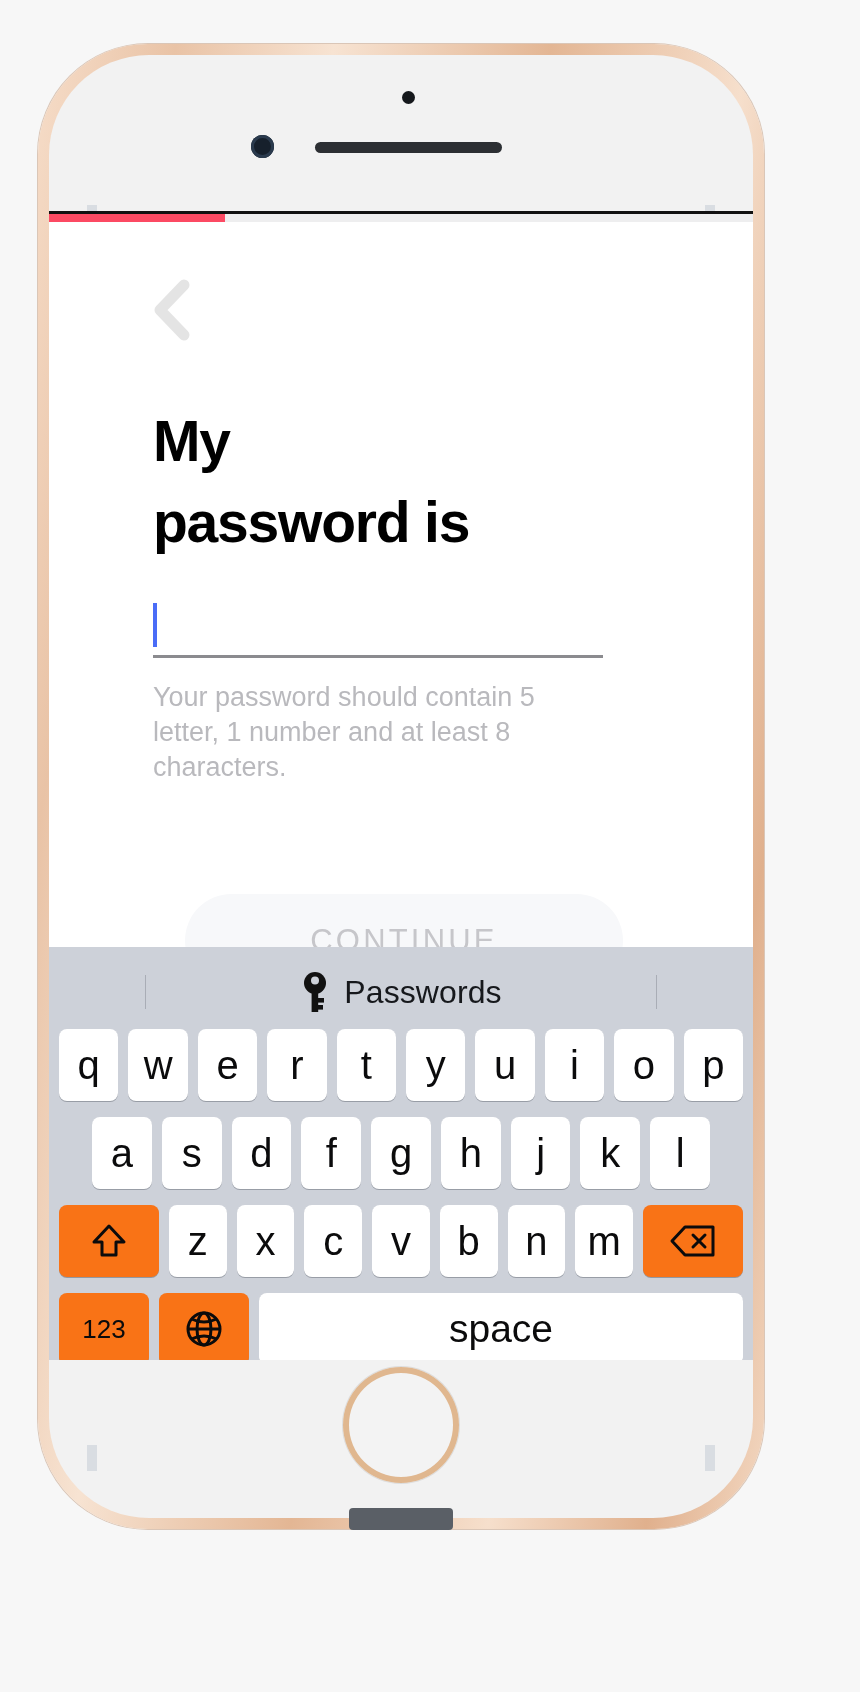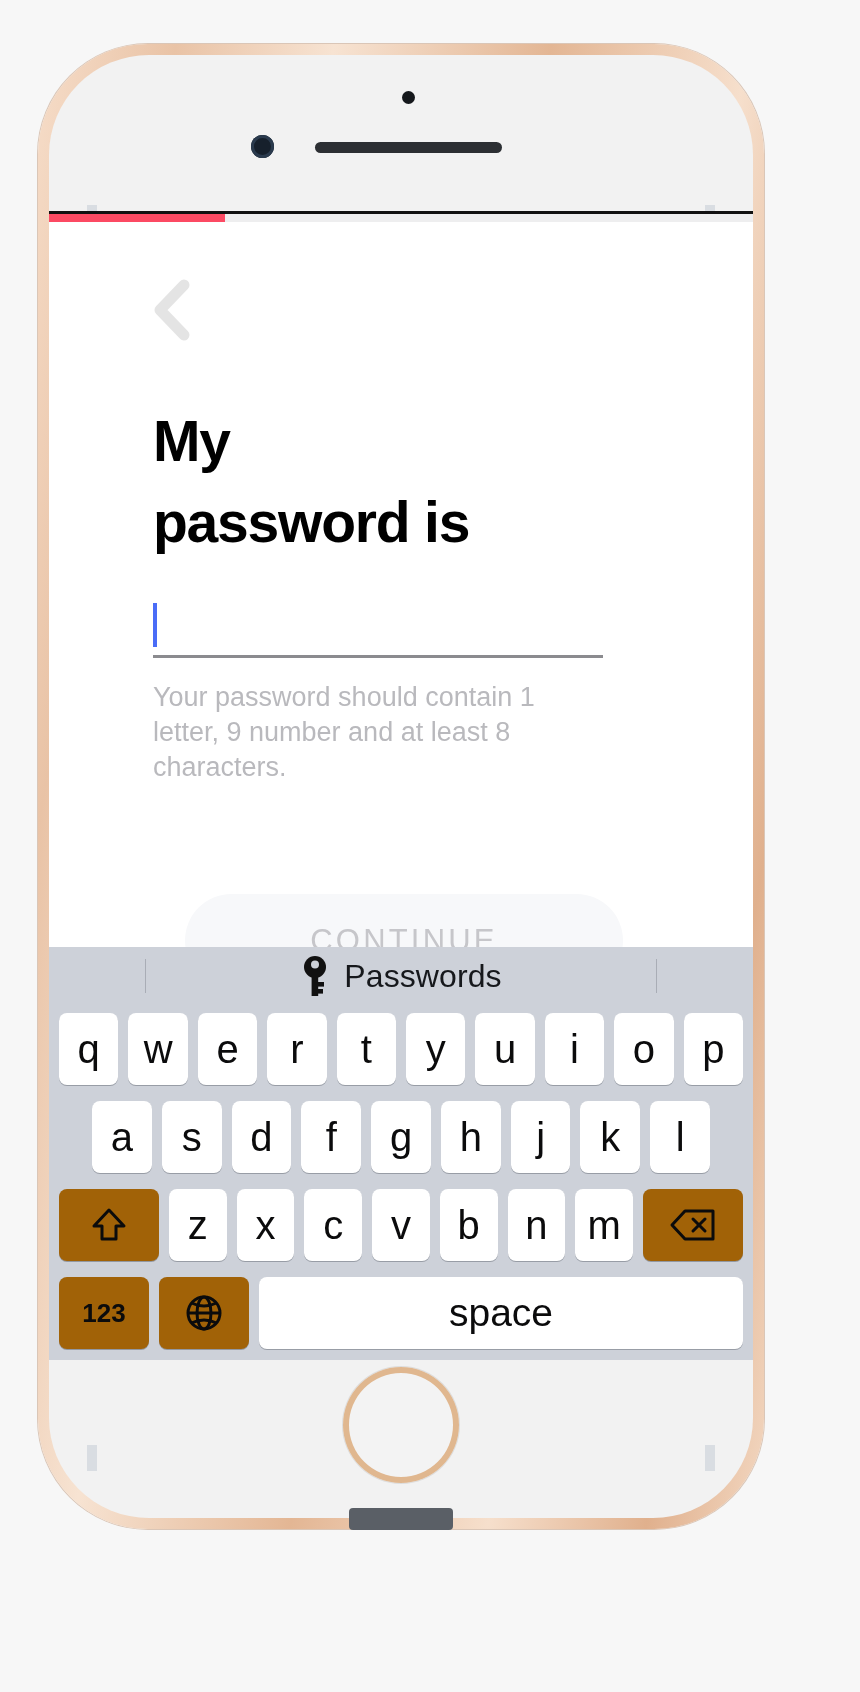--- a/index.html
+++ b/index.html
@@ -158,21 +158,21 @@
     letter-spacing: 3.2px;
     font-weight: normal;
     cursor: default;
   }
 
   
   #keyboard {
     position: absolute; left: 0; bottom: 0;
     width: 100%; height: 413px;
     background: #cdd1d9;
-    padding-top: 0;
+    padding-top: 16px;
   }
   #suggestion-bar {
     position: relative;
     height: 58px;
     display: flex; align-items: center; justify-content: center;
     gap: 14px;
   }
   .sug-divider {
     position: absolute; top: 12px;
     width: 1px; height: 34px; background: #a9adb6;
@@ -204,23 +204,22 @@
     background: #ffffff;
     border-radius: 8px;
     box-shadow: 0 1px 0 rgba(100,105,115,.5);
     display: flex; align-items: center; justify-content: center;
     font-size: 40px;
     color: #0b0b0c;
     cursor: pointer;
     user-select: none;
   }
   .key.dark {
-    background: #a16207;
+    background: #f97316;
     box-shadow: 0 1px 0 rgba(100,105,115,.55);
-    font-weight: bold;
   }
   .key.fn {
     flex: 0 0 90px;
     font-size: 26px;
   }
   .key.space {
     flex: 3.9;
     font-size: 39px;
   }
   .key.return {
@@ -291,21 +290,21 @@
       <div id="content">
 
         <h1 id="page-title">My
 password is</h1>
 
         <div id="password-field-wrap">
           <div id="password-input-row">
             <div id="text-caret"></div>
           </div>
           <div id="password-underline"></div>
-          <div id="password-hint">Your password should contain 1 letter, 9 number and at least 8 characters.</div>
+          <div id="password-hint">Your password should contain 5 letter, 1 number and at least 8 characters.</div>
         </div>
 
         <button id="continue-button">CONTINUE</button>
       </div>
 
       <div id="keyboard">
 
         <div id="suggestion-bar">
           <div class="sug-divider" id="sug-div-left"></div>
           <div class="sug-divider" id="sug-div-right"></div>

